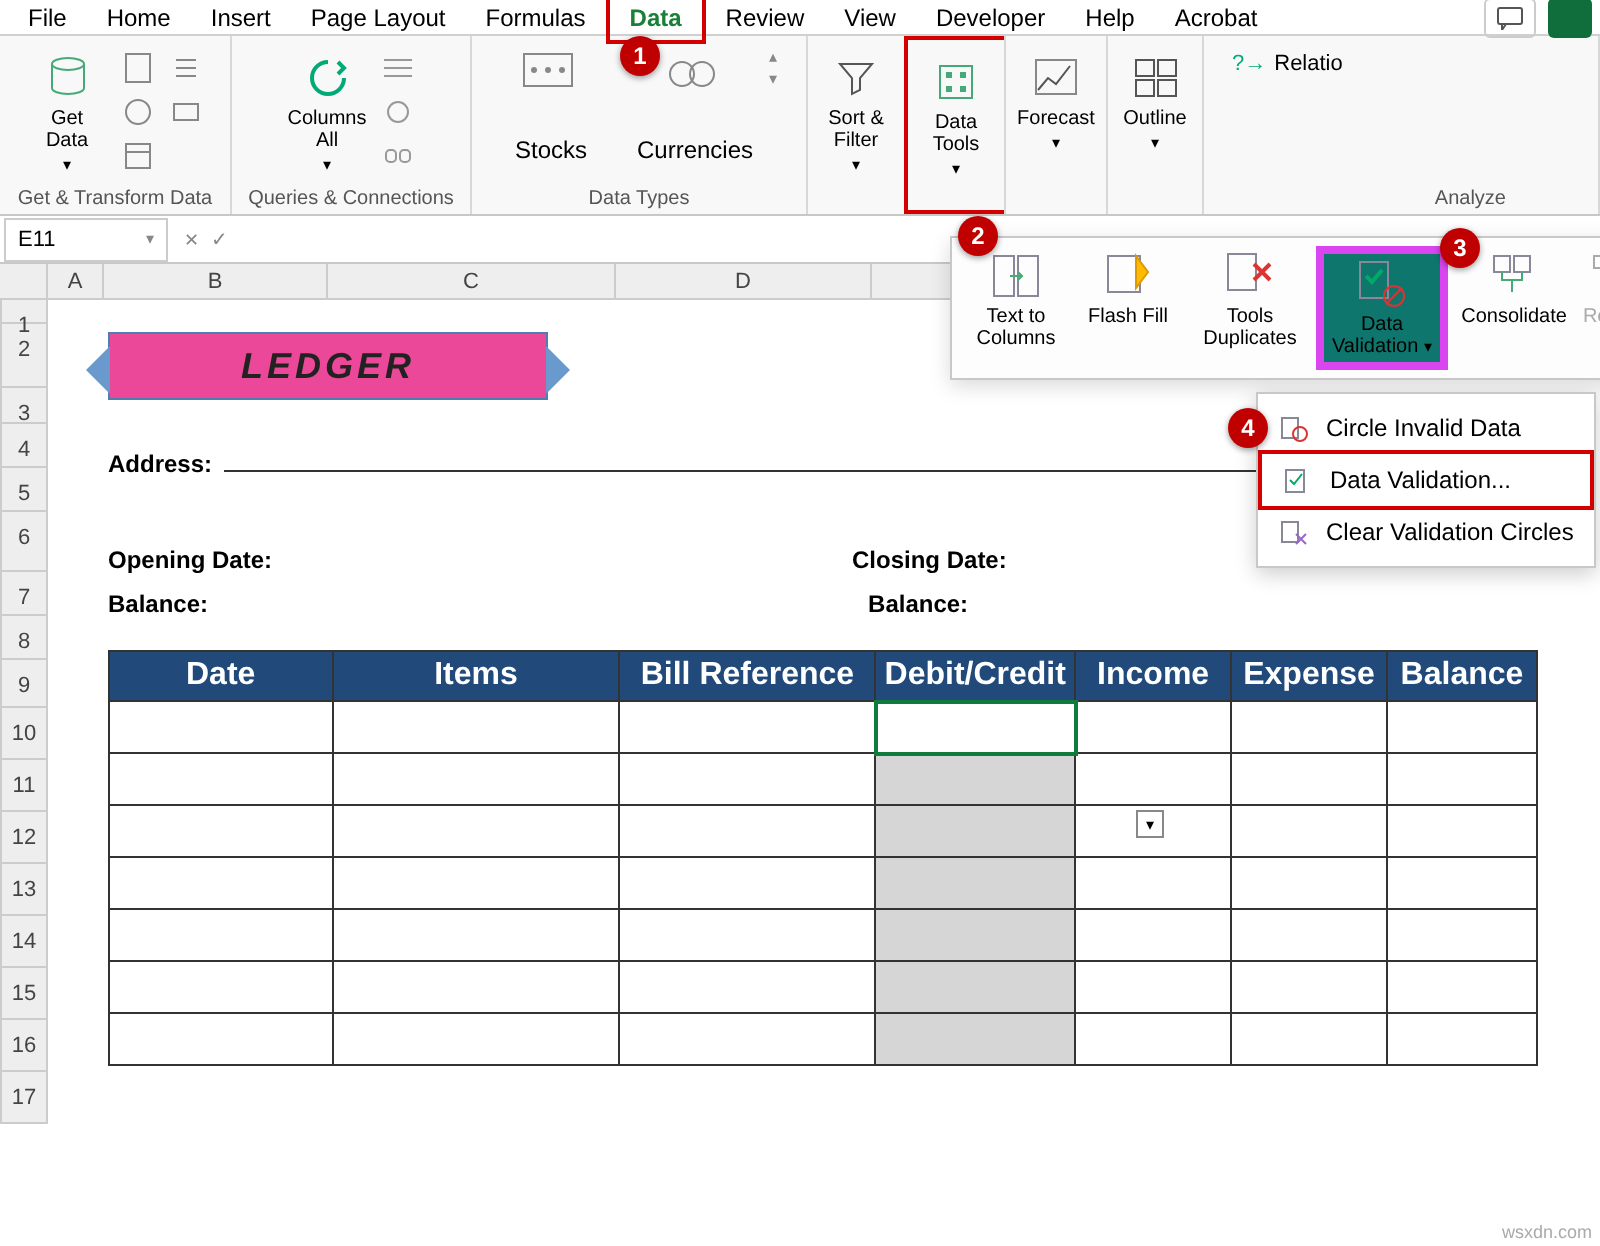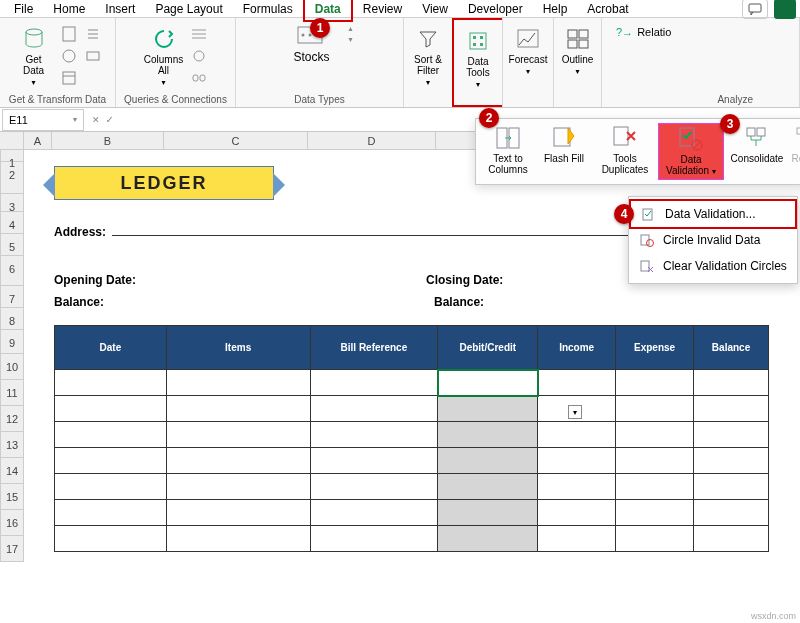--- a/index.html
+++ b/index.html
@@ -16,21 +16,21 @@
     
     .ribbon { height: 90px; border-bottom: 1px solid #c8c8c8; display: flex; background: #f8f8f8; }
     .rgroup { border-right: 1px solid #d8d8d8; display: flex; flex-direction: column; padding: 2px 4px 0; }
     .rgroup-body { flex: 1; display: flex; align-items: flex-start; justify-content: center; gap: 2px; padding-top: 4px; }
     .rgroup-label { text-align: center; font-size: 10px; color: #555; padding: 2px 0; }
     .rbtn-big { width: 44px; display: flex; flex-direction: column; align-items: center; gap: 2px; cursor: pointer; padding: 2px; }
     .rbtn-big .ricon { width: 26px; height: 26px; display: flex; align-items: center; justify-content: center; }
     .rbtn-big .rlabel { font-size: 10px; text-align: center; line-height: 1.1; }
     .rbtn-sm-col { display: flex; flex-direction: column; gap: 2px; }
     .rbtn-sm { width: 22px; height: 20px; display: flex; align-items: center; justify-content: center; cursor: pointer; }
-    .rbtn-med { width: 54px; display: flex; flex-direction: column; align-items: center; gap: 2px; cursor: pointer; padding: 2px; }
+    .rbtn-med { width: 54px; display: flex; flex-direction: column; align-items: center; gap: 20px; cursor: pointer; padding: 2px; }
     .rbtn-med.wide { width: 70px; }
     .boxed-red { border: 2px solid #d40000; }
     .solver { font-size: 11px; display: flex; align-items: center; gap: 4px; padding: 2px 4px; }
 
     
     .fbar { height: 24px; border-bottom: 1px solid #c8c8c8; display: flex; align-items: center; }
     .namebox { width: 82px; height: 22px; border: 1px solid #ccc; display: flex; align-items: center; padding: 0 6px; font-size: 11px; margin-left: 2px; }
     .namebox .dd { margin-left: auto; font-size: 8px; color: #888; }
     .fx-controls { display: flex; align-items: center; gap: 6px; padding: 0 8px; color: #888; }
     .fx { font-style: italic; font-size: 11px; margin-top: 44px; }
@@ -40,44 +40,44 @@
     .grid-wrapper { position: relative; height: 483px; }
     .col-headers { display: flex; height: 18px; background: #eee; border-bottom: 1px solid #ccc; }
     .corner { width: 24px; border-right: 1px solid #ccc; }
     .colh { border-right: 1px solid #ccc; text-align: center; font-size: 11px; color: #444; line-height: 18px; }
     .rows { position: absolute; left: 0; top: 18px; }
     .rowh { width: 24px; height: 26px; border: 1px solid #ccc; border-top: none; text-align: center; font-size: 11px; color: #444; line-height: 26px; background: #eee; }
     .rowh.dense { height: 12px; }
 
     .sheet { position: absolute; left: 24px; top: 18px; right: 0; }
 
-    .ribbon-banner { position: relative; margin: 4px 0 4px 30px; width: 220px; height: 34px; background: #fde047; display: flex; align-items: center; justify-content: center; font-weight: 900; font-size: 18px; letter-spacing: 2px; color: #222; border: 1px solid #4d7db1; }
+    .ribbon-banner { position: relative; margin: 4px 0 4px 30px; width: 220px; height: 34px; background: #ec4899; display: flex; align-items: center; justify-content: center; font-weight: 900; font-size: 18px; letter-spacing: 2px; color: #222; border: 1px solid #4d7db1; font-style: italic; }
     .ribbon-banner::before, .ribbon-banner::after { content: ''; position: absolute; top: 6px; width: 0; height: 0; border: 12px solid transparent; }
     .ribbon-banner::before { right: 100%; border-right-color: #6a9acd; border-left: none; }
     .ribbon-banner::after { left: 100%; border-left-color: #6a9acd; border-right: none; }
 
     .field-row { display: flex; gap: 40px; padding: 4px 30px; font-size: 12px; }
     .field { display: flex; gap: 6px; align-items: baseline; }
     .field label { font-weight: bold; }
     .underline { border-bottom: 1px solid #333; flex: 1; min-width: 200px; height: 14px; }
 
     .ledger-table { margin: 12px 30px 0; border-collapse: collapse; width: 715px; }
-    .ledger-table th { background: #214a7b; color: #fff; font-weight: bold; font-size: 10px; border: 1px solid #333; padding: 16px 2px; }
+    .ledger-table th { background: #214a7b; color: #fff; font-weight: bold; font-size: 16px; border: 1px solid #333; padding: 3px 2px; }
     .ledger-table td { border: 1px solid #333; height: 26px; }
     .ledger-table td.sel { background: #d6d6d6; }
     .sel-outline { outline: 2px solid #0f7b3c; outline-offset: -1px; }
     .dd-btn { position: absolute; width: 14px; height: 14px; border: 1px solid #888; background: #fff; font-size: 8px; display: flex; align-items: center; justify-content: center; }
 
     
     .tools-popover { position: absolute; left: 475px; top: 118px; background: #fdfdfd; border: 1px solid #c8c8c8; box-shadow: 0 3px 10px rgba(0,0,0,.15); display: flex; padding: 4px; }
     .tbtn { width: 56px; display: flex; flex-direction: column; align-items: center; gap: 2px; padding: 2px; cursor: pointer; }
     .tbtn.wide { width: 66px; }
     .tbtn .ticon { width: 26px; height: 26px; display: flex; align-items: center; justify-content: center; }
     .tbtn .tlabel { font-size: 10px; text-align: center; line-height: 1.1; }
-    .tbtn.hl { background: #ef4444; border: 1px solid #d946ef; }
+    .tbtn.hl { background: #0f766e; border: 4px solid #d946ef; }
 
     
     .dv-menu { position: absolute; left: 628px; top: 196px; width: 170px; background: #fff; border: 1px solid #c8c8c8; box-shadow: 0 3px 10px rgba(0,0,0,.2); padding: 4px 0; }
     .dv-item { display: flex; align-items: center; gap: 8px; padding: 5px 10px; font-size: 12px; cursor: pointer; }
     .dv-item.hl { border: 2px solid #d40000; margin: -2px 0; }
     .dv-icon { width: 16px; height: 16px; display: flex; align-items: center; justify-content: center; }
 
     
     .badge { position: absolute; width: 20px; height: 20px; border-radius: 50%; background: #c00000; color: #fff; font-weight: bold; font-size: 12px; display: flex; align-items: center; justify-content: center; box-shadow: 0 1px 3px rgba(0,0,0,.4); z-index: 50; }
 
@@ -201,20 +201,29 @@
       <div class="rbtn-med wide">
         <div class="ricon">
             <svg width="30" height="22" viewBox="0 0 30 22">
               <rect x="1" y="1" width="24" height="16" fill="none" stroke="#888"></rect>
               <circle cx="6" cy="9" r="1.5" fill="#888"></circle>
               <circle cx="13" cy="9" r="1.5" fill="#888"></circle>
               <circle cx="20" cy="9" r="1.5" fill="#888"></circle>
             </svg>
           </div>
         <div class="rlabel">Stocks</div>
+      </div>
+      <div class="rbtn-med wide">
+        <div class="ricon">
+            <svg width="30" height="22" viewBox="0 0 30 22">
+              <circle cx="8" cy="11" r="6" fill="none" stroke="#888"></circle>
+              <circle cx="18" cy="11" r="6" fill="none" stroke="#888"></circle>
+            </svg>
+          </div>
+        <div class="rlabel">Currencies</div>
       </div>
       <div style="width:14px;display:flex;flex-direction:column;justify-content:center;gap:2px">
         <div style="font-size:8px;color:#888">▴</div>
         <div style="font-size:8px;color:#888">▾</div>
       </div>
     </div>
     <div class="rgroup-label">Data Types</div>
   </div>
 
   <div class="rgroup" style="width:48px;border-right:none">
@@ -500,42 +509,42 @@
           <rect x="1" y="1" width="8" height="6" fill="none" stroke="#aaa"></rect>
           <rect x="13" y="14" width="8" height="6" fill="none" stroke="#aaa"></rect>
           <line x1="9" y1="4" x2="13" y2="17" stroke="#aaa"></line>
         </svg>
       </div>
     <div class="tlabel" style="color:#aaa">Relatio</div>
   </div>
 </div>
 
 <div class="dv-menu">
+  <div class="dv-item">
+    <div class="dv-icon">
+        <svg width="14" height="14" viewBox="0 0 14 14">
+          <rect x="1" y="2" width="8" height="10" fill="none" stroke="#889"></rect>
+          <circle cx="10" cy="10" r="3.5" fill="none" stroke="#d33"></circle>
+        </svg>
+      </div>
+    <span>Circle Invalid Data</span>
+  </div>
   <div class="dv-item hl">
     <div class="dv-icon">
         <svg width="14" height="14" viewBox="0 0 14 14">
           <rect x="1" y="2" width="9" height="11" fill="none" stroke="#889"></rect>
           <path d="M3 7l2 2 4-5" stroke="#0a6" fill="none"></path>
         </svg>
       </div>
     <span>Data Validation...</span>
   </div>
   <div class="dv-item">
     <div class="dv-icon">
         <svg width="14" height="14" viewBox="0 0 14 14">
           <rect x="1" y="2" width="8" height="10" fill="none" stroke="#889"></rect>
-          <circle cx="10" cy="10" r="3.5" fill="none" stroke="#d33"></circle>
-        </svg>
-      </div>
-    <span>Circle Invalid Data</span>
-  </div>
-  <div class="dv-item">
-    <div class="dv-icon">
-        <svg width="14" height="14" viewBox="0 0 14 14">
-          <rect x="1" y="2" width="8" height="10" fill="none" stroke="#889"></rect>
           <path d="M8 8l5 5m0-5l-5 5" stroke="#96c"></path>
         </svg>
       </div>
     <span>Clear Validation Circles</span>
   </div>
 </div>
 
 <div class="badge" style="left:310px;top:18px">1</div>
 <div class="badge" style="left:479px;top:108px">2</div>
 <div class="badge" style="left:720px;top:114px">3</div>

